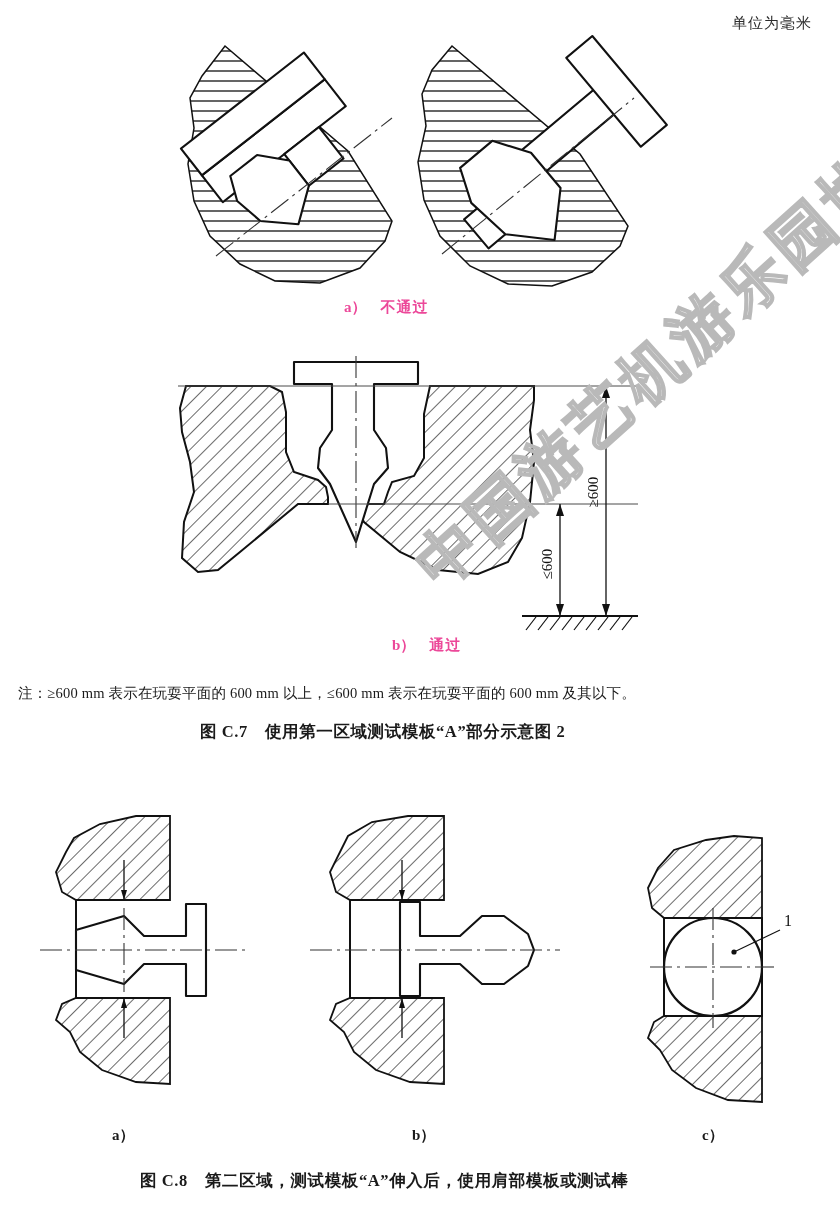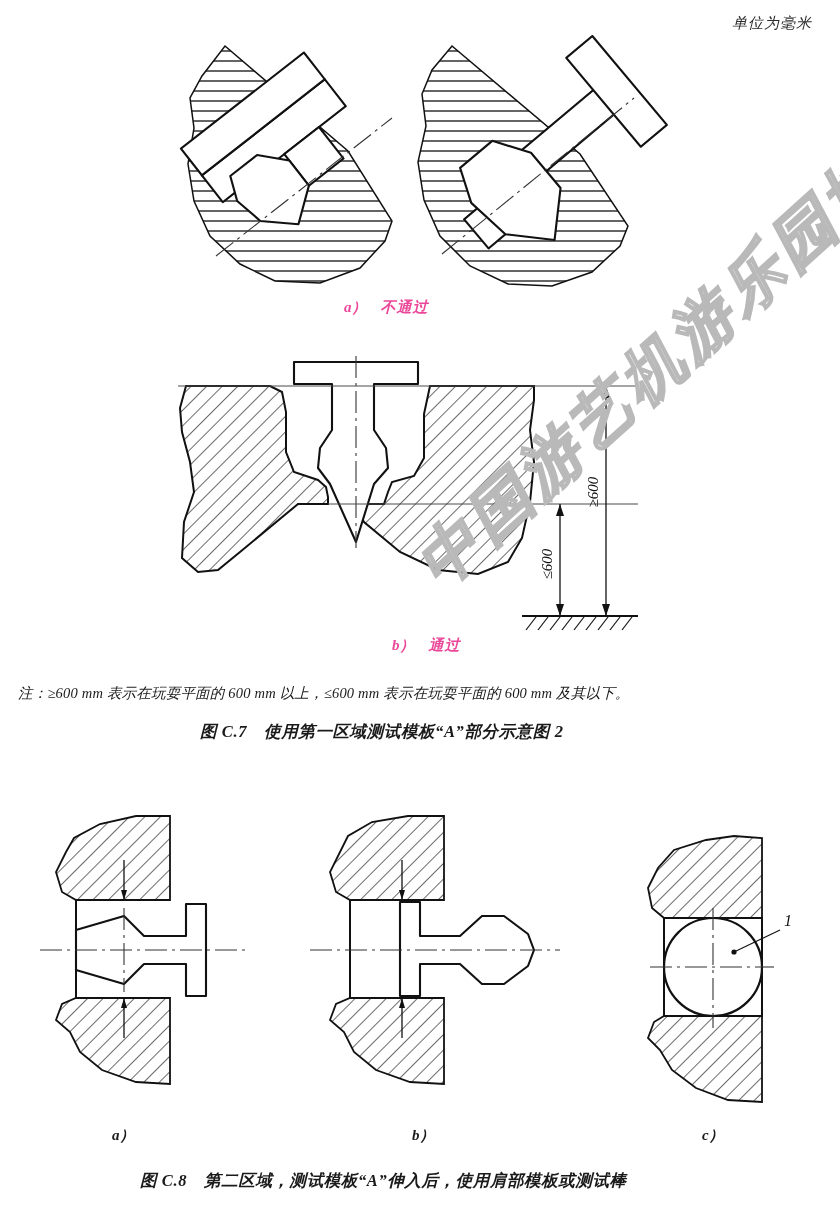--- a/index.html
+++ b/index.html
@@ -14,21 +14,20 @@
     overflow: hidden;
     font-family: "Liberation Serif", "DejaVu Serif", serif;
     color: #1a1a1a;
   }
 
   .page {
     position: absolute;
     inset: 0;
     width: 840px;
     height: 1221px;
-    font-style: italic;
   }
 
   
   .unit-note {
     position: absolute;
     right: 28px;
     top: 14px;
     font-size: 15px;
     letter-spacing: 1px;
     color: #2b2b2b;

